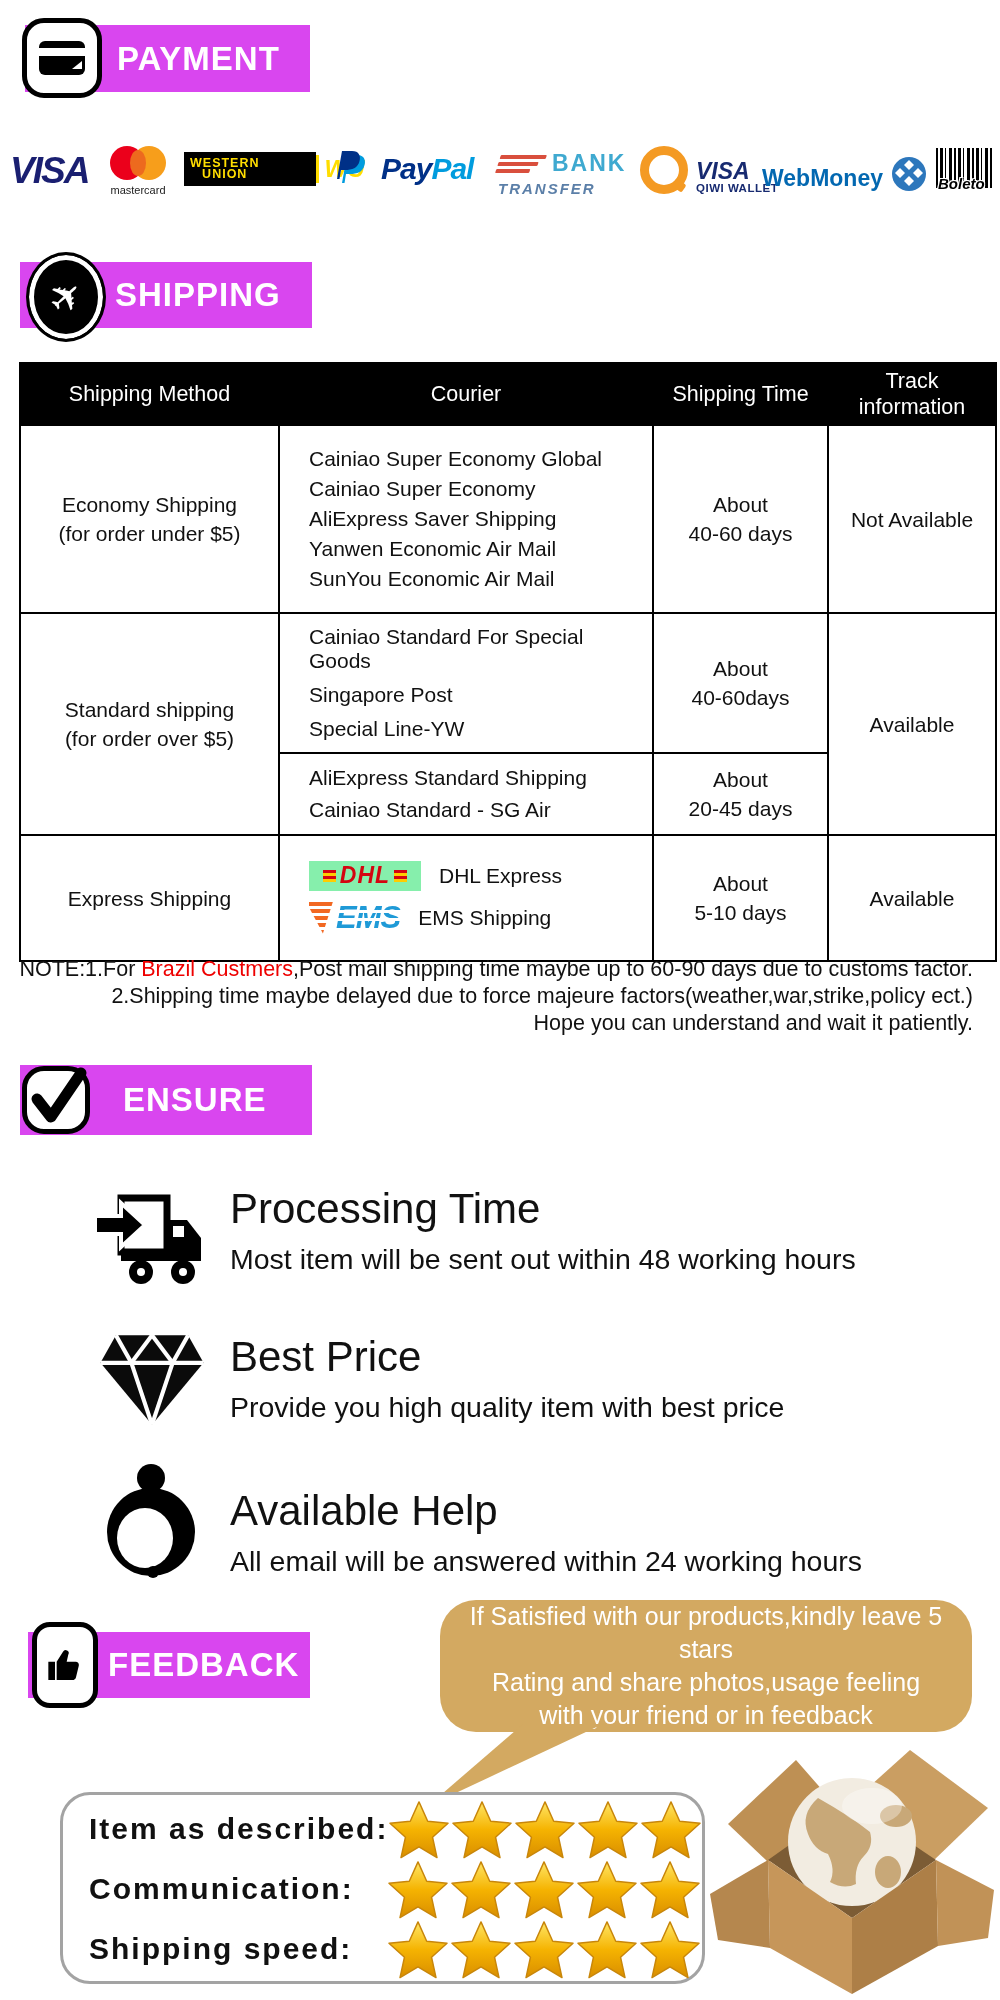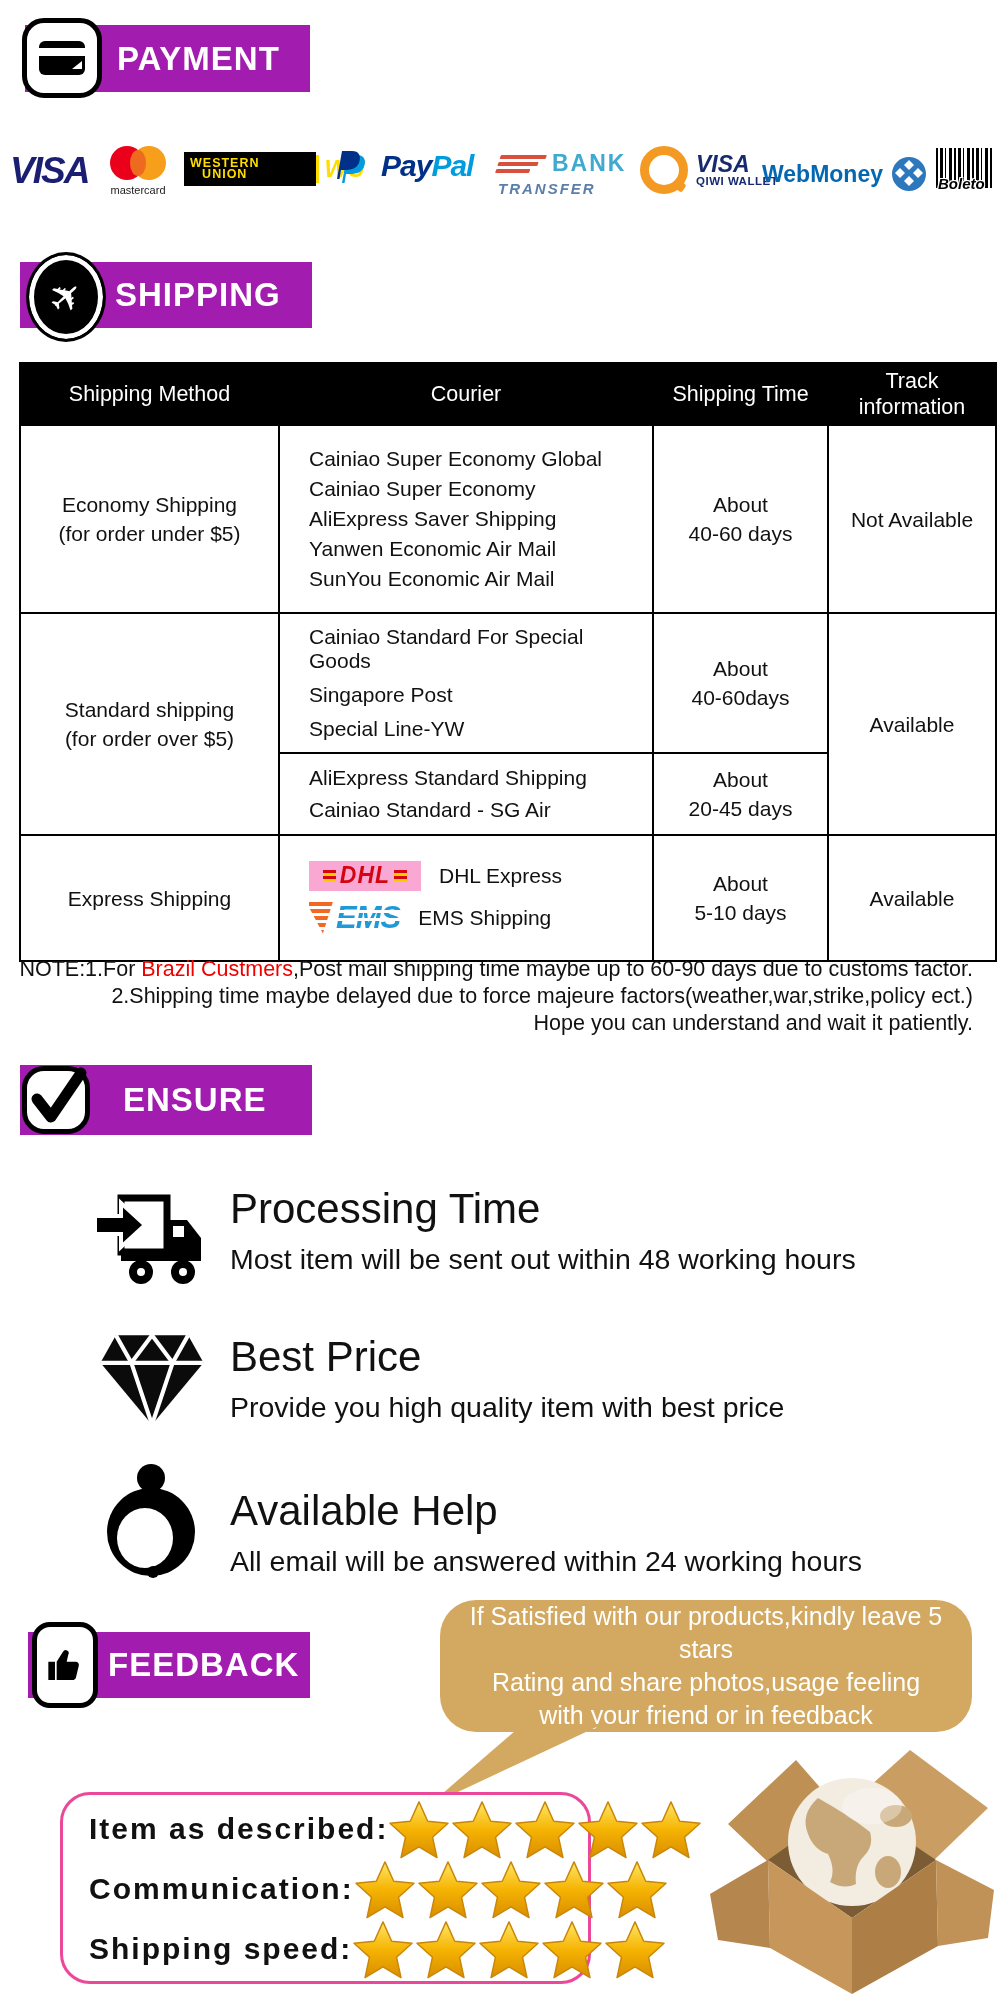--- a/index.html
+++ b/index.html
@@ -1,29 +1,29 @@
 <!DOCTYPE html>
 <html><head>
 <meta charset="utf-8">
 <style>
   html,body{margin:0;padding:0;background:#fff;}
   #page{position:relative;width:1000px;height:2000px;background:#fff;overflow:hidden;
         font-family:"Liberation Sans","DejaVu Sans",sans-serif;color:#111;}
   .abs{position:absolute;}
 
   
-  .banner{position:absolute;background:#a21caf;color:#fff;display:flex;align-items:center;
+  .banner{position:absolute;background:#d946ef;color:#fff;display:flex;align-items:center;
           font-weight:bold;font-size:33px;letter-spacing:1px;}
   .hicon{position:absolute;background:#fff;display:flex;align-items:center;justify-content:center;z-index:3;}
   .squircle{border:5px solid #000;border-radius:22px;}
   .ellipseicon{border:3px solid #000;border-radius:50%;background:#000;box-shadow:inset 0 0 0 5px #fff;}
   .plane{color:#fff;font-family:"DejaVu Sans",sans-serif;font-size:40px;transform:rotate(-42deg);line-height:1;}
 
   
-  .logo{position:absolute;display:flex;align-items:center;}
+  .logo{position:absolute;display:flex;align-items:flex-end;}
   .visa-txt{font-size:37px;font-weight:900;font-style:italic;letter-spacing:-2px;}
   .mc-circle{width:34px;height:34px;border-radius:50%;position:absolute;top:0;}
   .mc-label{position:absolute;top:38px;left:0;width:100%;text-align:center;font-size:11px;color:#222;}
   .wu-box{background:#000;width:132px;height:34px;display:flex;align-items:center;padding:0 6px;box-sizing:border-box;gap:48px;}
   .wu-lines{color:#FFDD00;font-weight:bold;font-size:12.5px;line-height:11px;letter-spacing:1px;text-align:center;}
   .wu-abbr{color:#FFDD00;font-weight:900;font-style:italic;font-size:24px;margin-left:8px;
            border-left:3px solid #FFDD00;padding-left:6px;}
   .pp-text{font-size:30px;font-weight:900;font-style:italic;letter-spacing:-1px;}
   .bank-flag{display:flex;flex-direction:column;gap:3px;margin-right:8px;transform:skewX(-18deg);}
   .bank-flag i{display:block;height:4px;background:#D94F3D;border-radius:1px;}
@@ -41,21 +41,21 @@
 
   
   table.ship{position:absolute;left:19px;top:362px;border-collapse:collapse;table-layout:fixed;}
   table.ship td,table.ship th{border:2.5px solid #000;font-size:21px;}
   table.ship thead th{background:#000;color:#fff;font-weight:normal;font-size:21.5px;line-height:26px;}
   .cell-center{text-align:center;line-height:29px;}
   .couriers div{margin:6px 0 6px 28px;}
   .couriers.g1 div{margin:10px 0 10px 28px;}
   .couriers.g2 div{margin:8px 0 8px 28px;}
   .exp-row{display:flex;align-items:center;margin:9px 0 9px 28px;gap:18px;}
-  .dhl-box{width:112px;height:30px;background:#f9a8d4;display:flex;align-items:center;justify-content:center;gap:4px;}
+  .dhl-box{width:112px;height:30px;background:#86efac;display:flex;align-items:center;justify-content:center;gap:4px;}
   .dhl-txt{color:#D40511;font-weight:900;font-style:italic;font-size:23px;letter-spacing:1px;line-height:1;}
   .dhl-bars{width:13px;height:12px;background:repeating-linear-gradient(180deg,#D40511 0 3px,#FFCC00 3px 6px);}
   .ems-box{display:flex;align-items:center;height:36px;}
   .ems-wing{width:24px;height:32px;background:repeating-linear-gradient(180deg,#F26822 0 4px,#fff 4px 7px);
             clip-path:polygon(0 0,100% 0,58% 100%,0 18%);margin-right:3px;}
   .ems-txt{font-size:31px;font-weight:900;font-style:italic;color:#1F9AD7;position:relative;line-height:1;letter-spacing:-1px;}
   .ems-txt i{position:absolute;left:-2px;right:-2px;height:2.5px;background:#fff;}
 
   
   .note{position:absolute;left:8px;top:956px;font-size:21.5px;line-height:27px;color:#111;width:965px;text-align:right;}
@@ -64,22 +64,22 @@
   .red{color:#EE0000;}
 
   
   .ens-head{font-size:42px;font-weight:normal;line-height:1;}
   .ens-sub{font-size:28.5px;margin-top:13px;}
 
   
   .bubble{position:absolute;left:440px;top:1600px;width:532px;height:132px;border-radius:36px;
           display:flex;flex-direction:column;justify-content:center;text-align:center;color:#fff;
           font-size:25px;line-height:33px;}
-  .rating-box{position:absolute;left:60px;top:1792px;width:531px;height:192px;background:#fff;
-              border:3px solid #ec4899;border-radius:30px;z-index:2;display:flex;flex-direction:column;
+  .rating-box{position:absolute;left:60px;top:1792px;width:645px;height:192px;background:#fff;
+              border:3px solid #a3a3a3;border-radius:30px;z-index:2;display:flex;flex-direction:column;
               justify-content:space-evenly;padding:4px 0 4px 26px;box-sizing:border-box;}
   .rating-row{display:flex;align-items:center;}
   .rating-label{width:322px;font-size:30px;font-weight:bold;letter-spacing:2px;white-space:nowrap;}
   .stars{display:flex;align-items:center;}
   .stars svg{width:62px;height:60px;margin-right:1px;}
 </style>
 </head>
 <body>
 
 <div id="page">

